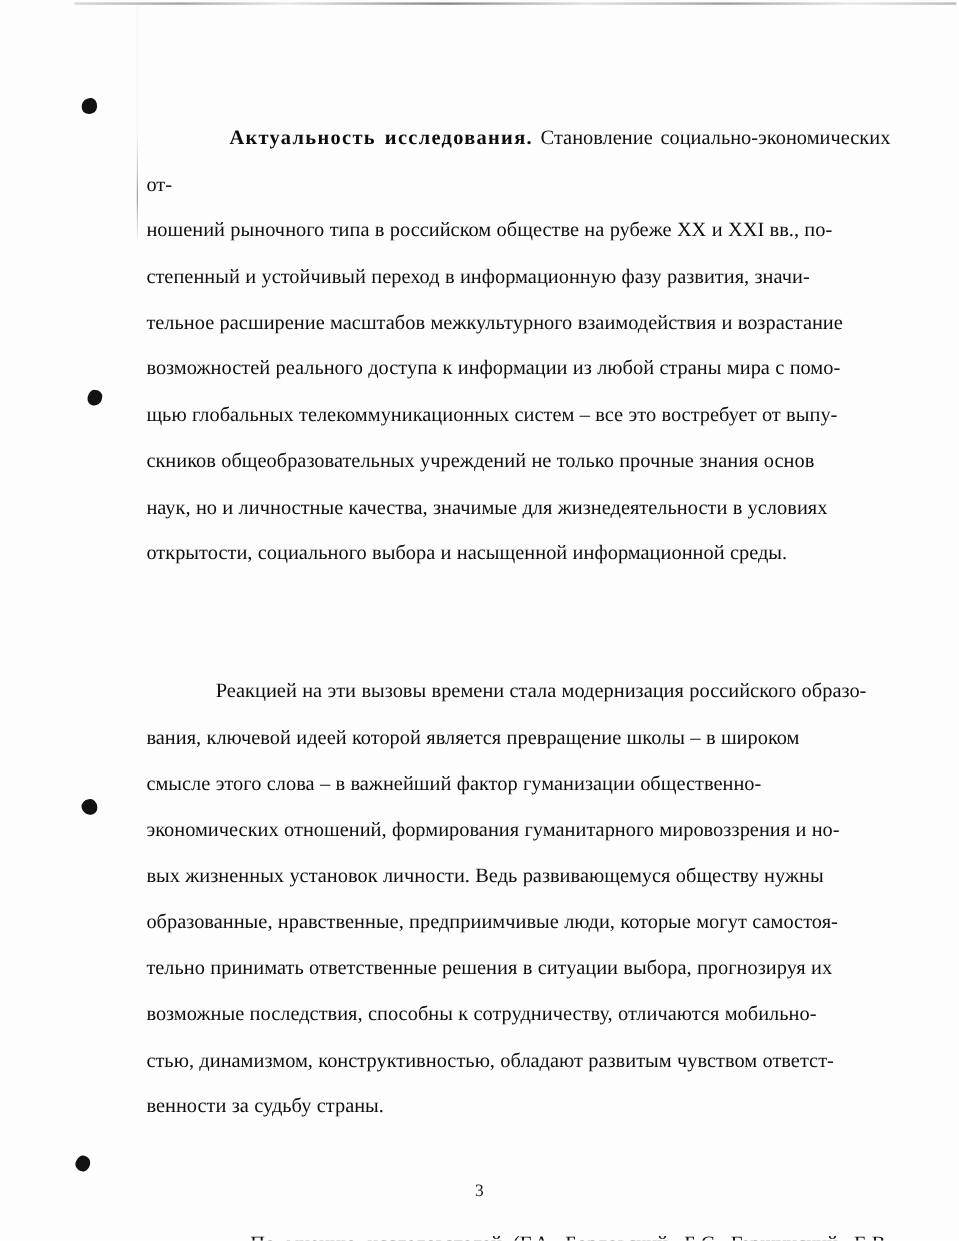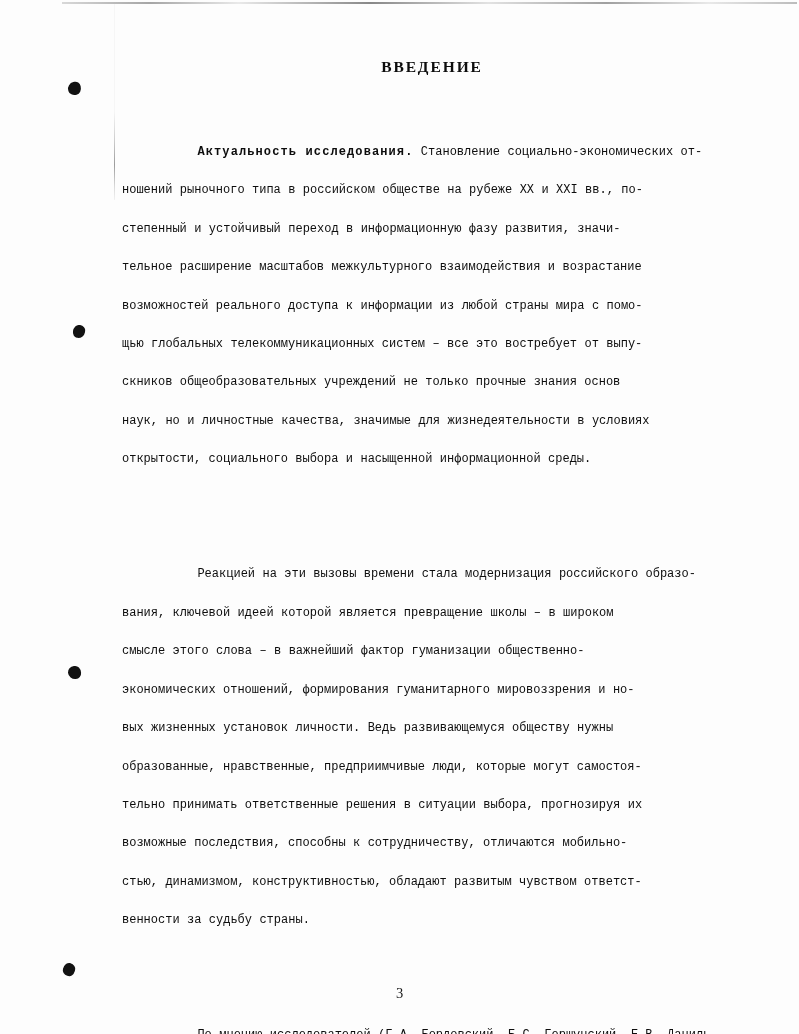--- a/index.html
+++ b/index.html
@@ -103,27 +103,26 @@
     font-weight: bold;
     font-size: 15.5px;
     text-align: center;
     letter-spacing: 1.9px;
     margin: 0 0 18px 0;
     line-height: 1.2;
   }
 
   .para {
     margin: 0;
-    font-size: 12px;
+    font-size: 17px;
     line-height: 38.4px;
     text-align: justify;
     text-align-last: left;
     white-space: pre-wrap;
     word-spacing: 0.2px;
-    font-family: Liberation Mono, monospace;
   }
 
   .para .lead {
     font-weight: bold;
     letter-spacing: 1.1px;
   }
 
   .indent {
     display: inline-block;
     width: 31px;
@@ -148,21 +147,20 @@
   <div class="scan-top-edge"></div>
   <div class="scan-left-edge"></div>
 
   <div class="punch-mark m1"></div>
   <div class="punch-mark m2"></div>
   <div class="punch-mark m3"></div>
   <div class="punch-mark m4"></div>
 
   <div class="content">
 
-    <h1 class="doc-heading">ВВЕДЕНИЕ</h1>
 
     <p class="para">
       <span class="indent"></span><span class="lead">Актуальность исследования.</span><span> Становление социально-экономических от-
 ношений рыночного типа в российском обществе на рубеже XX и XXI вв., по-
 степенный и устойчивый переход в информационную фазу развития, значи-
 тельное расширение масштабов межкультурного взаимодействия и возрастание
 возможностей реального доступа к информации из любой страны мира с помо-
 щью глобальных телекоммуникационных систем – все это востребует от выпу-
 скников общеобразовательных учреждений не только прочные знания основ
 наук, но и личностные качества, значимые для жизнедеятельности в условиях

